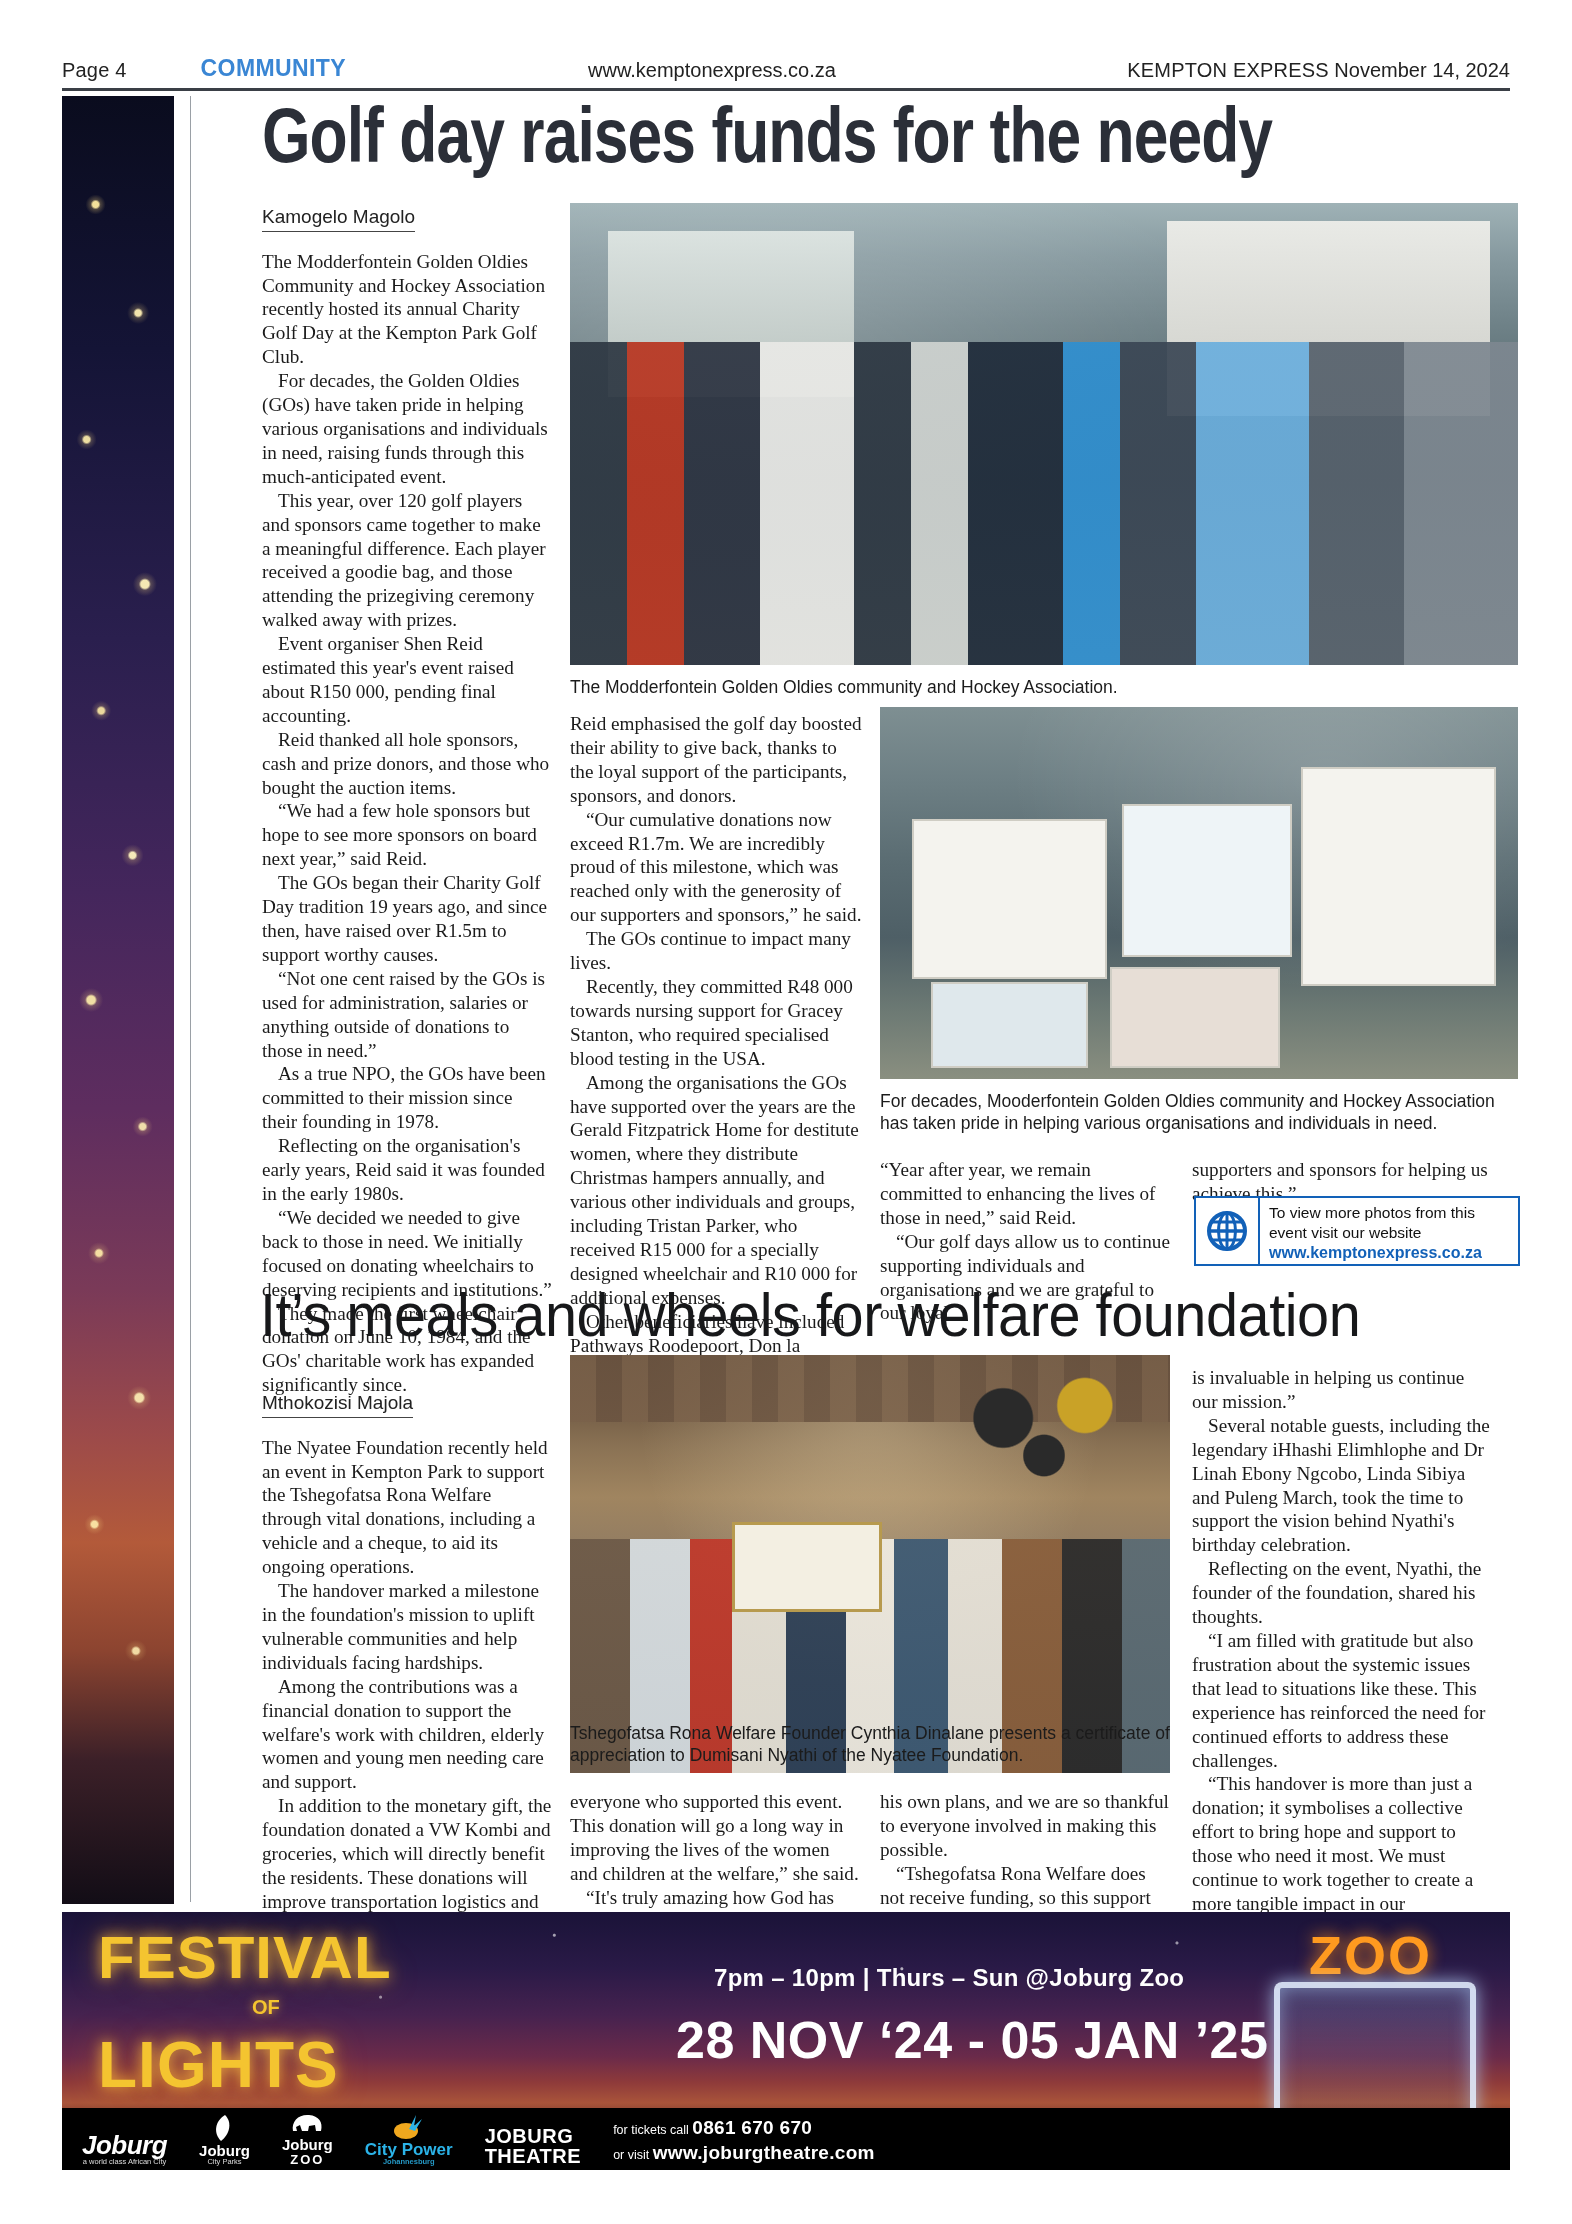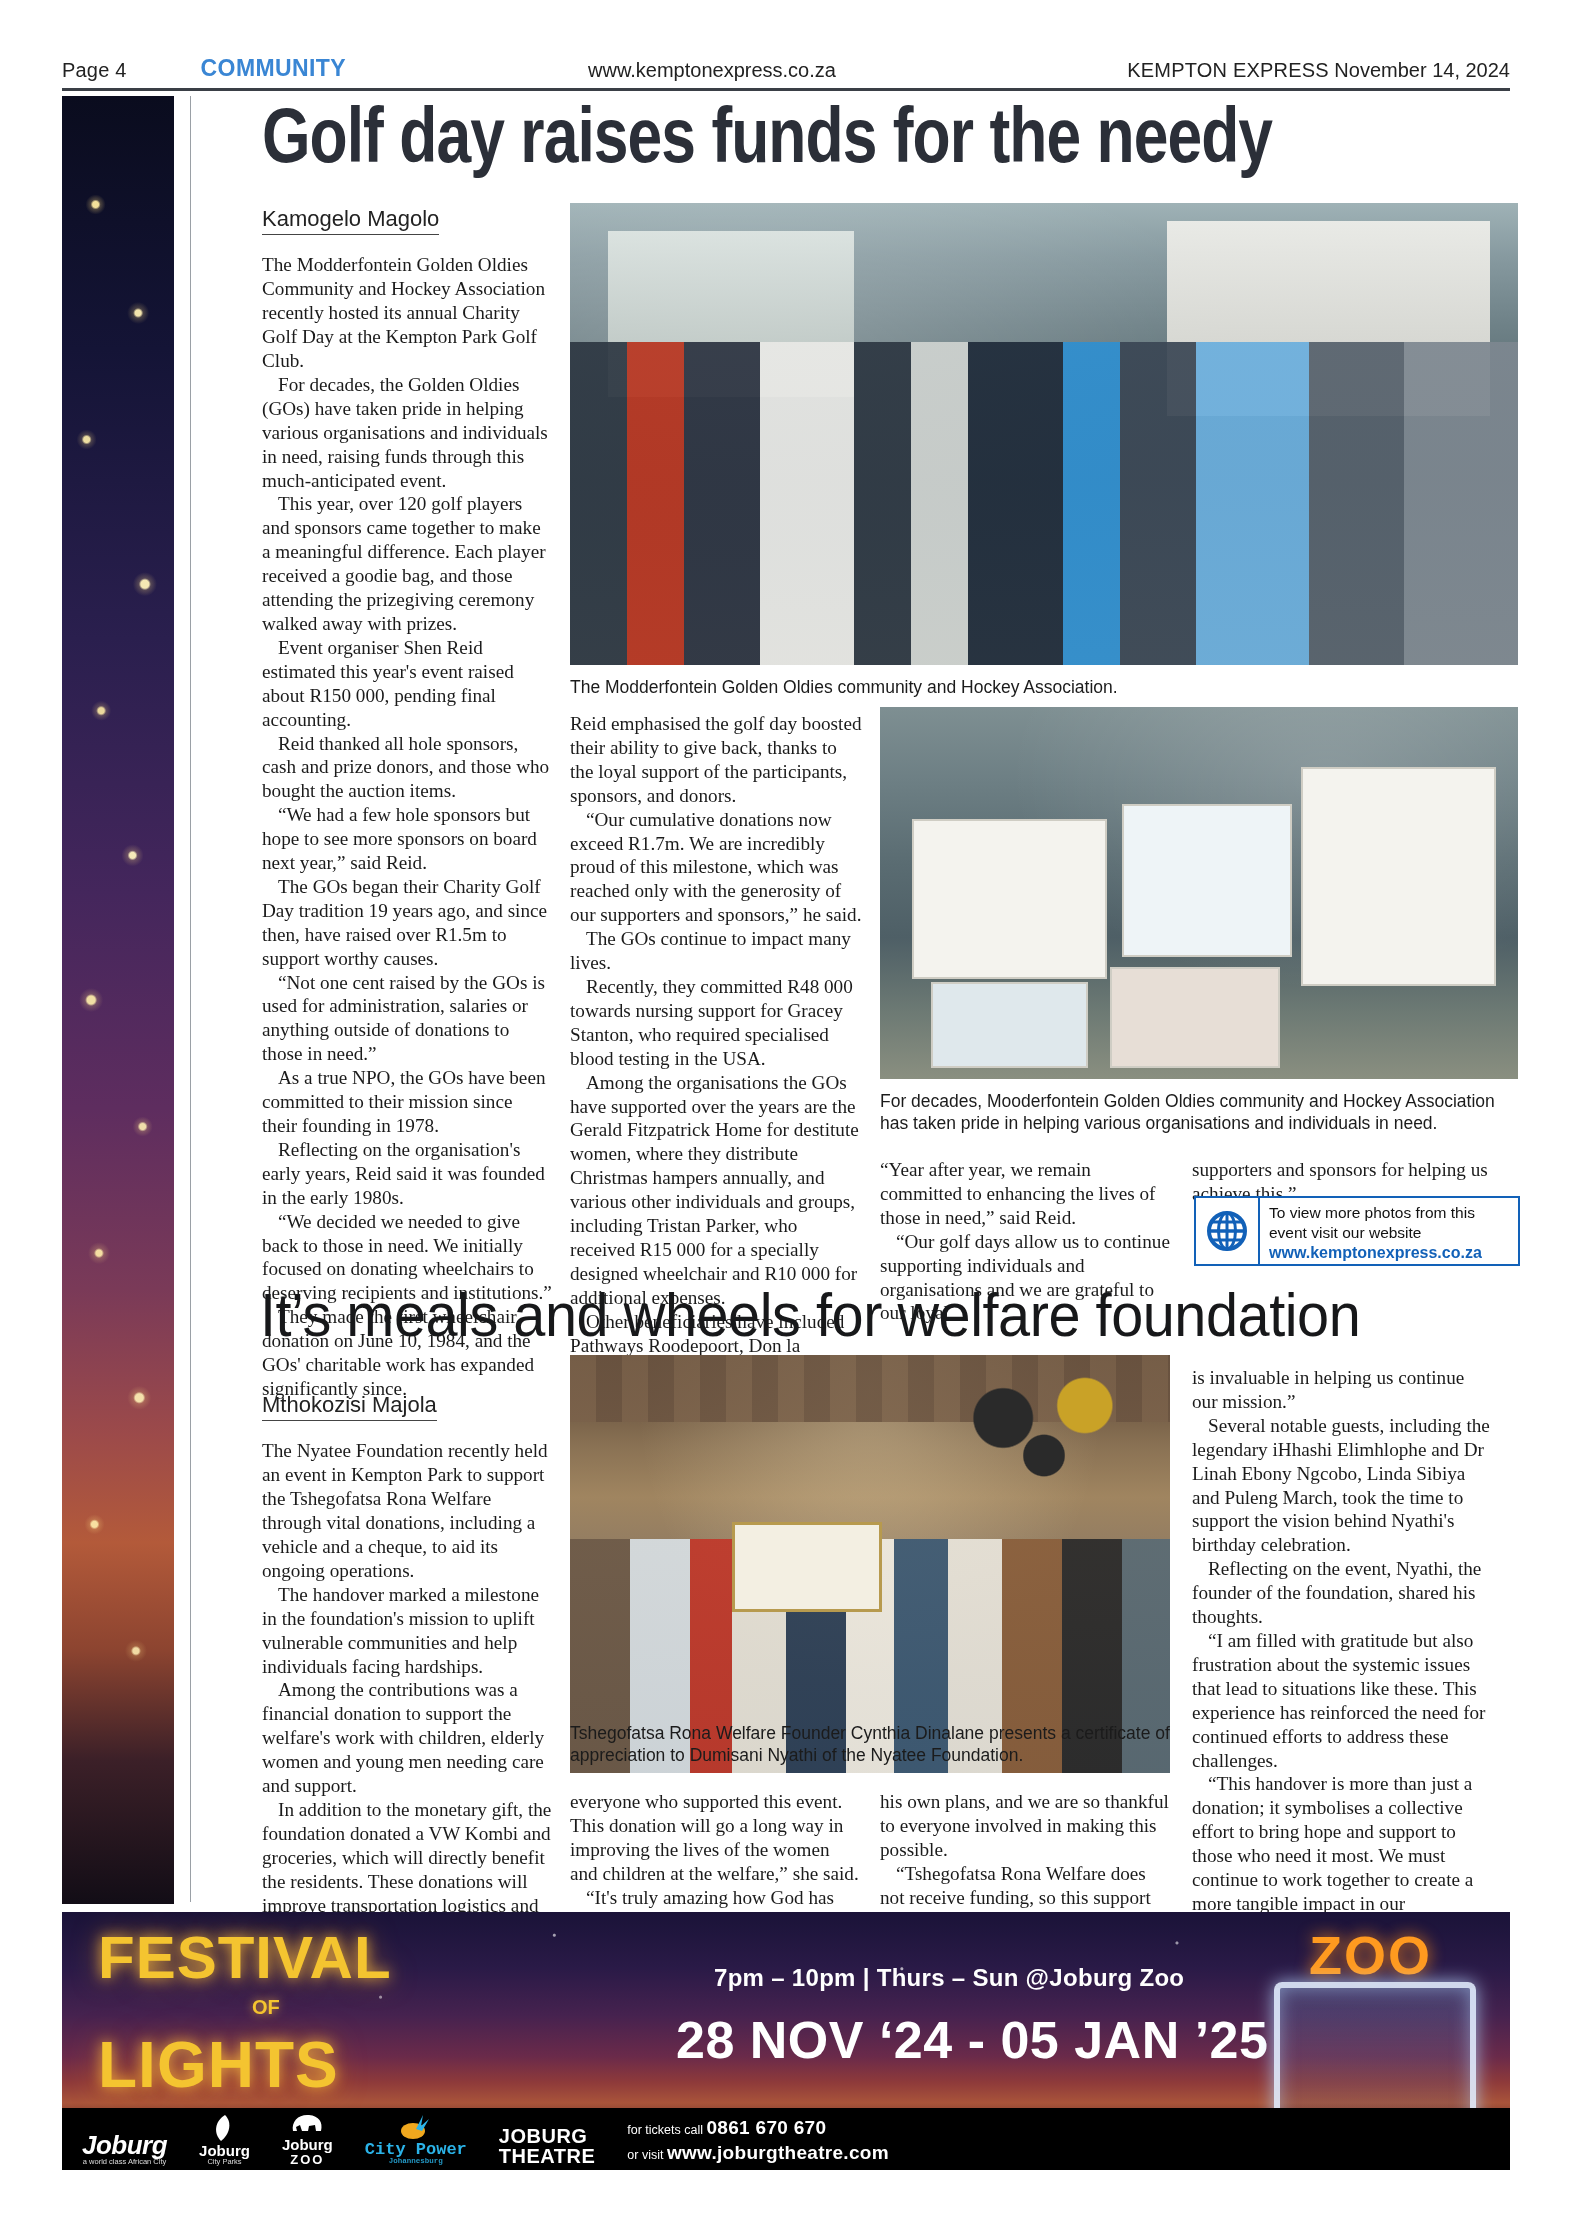--- a/index.html
+++ b/index.html
@@ -33,21 +33,21 @@
       radial-gradient(circle at 66% 86%, rgba(255,240,180,.88) 0 3px, rgba(255,220,130,.18) 5px, transparent 11px),
       linear-gradient(180deg,#0a0c1e 0%,#141436 14%,#2a1f4e 30%,#44265c 44%,#5e2d5f 56%,#7a3a58 66%,#9c4a4a 74%,#b35a3a 80%,#8c4430 86%,#3c2028 92%,#120d16 100%);
     background-repeat:no-repeat;}
 
   
   .a1-head{position:absolute;left:262px;top:100px;width:1250px;
     font-family:"Liberation Sans",sans-serif;font-weight:bold;
     font-size:78px;line-height:.92;letter-spacing:-1.2px;color:#2b2f38;
     transform:scaleX(.80);transform-origin:left center;white-space:nowrap;}
 
-  .byline{font-family:"Liberation Sans",sans-serif;font-size:22px;color:#222;
+  .byline{font-family:"Liberation Sans",sans-serif;font-size:19px;color:#222;
     border-bottom:1.5px solid #444;display:inline-block;padding-bottom:2px;}
 
   .col{position:absolute;font-size:19.2px;line-height:1.245;text-align:left;color:#1b1b1b;}
   .col p{margin:0;text-indent:16px;}
   .col p.first{text-indent:0;}
 
   .a1c1{left:262px;top:205px;width:290px;}
   .a1c1 .body{margin-top:18px;}
   .a1c2{left:570px;top:712px;width:292px;}
   .a1c3a{left:880px;top:1158px;width:292px;font-family:Liberation Serif, serif;}
@@ -163,21 +163,21 @@
     font-family:"Liberation Sans",sans-serif;color:#fff;}
   .lg{display:flex;flex-direction:column;align-items:center;line-height:1.02;}
   .lg .nm{font-size:15px;font-weight:bold;}
   .lg .nm2{font-size:13px;font-weight:bold;letter-spacing:2px;}
   .lg .sub{font-size:7.5px;opacity:.85;}
   .joburg-word{font-size:26px;font-style:italic;font-weight:bold;letter-spacing:-.5px;}
   .ad-theatre{font-family:"Liberation Sans",sans-serif;font-weight:bold;font-size:20px;
     line-height:1.0;color:#fff;letter-spacing:.5px;}
   .ad-tickets{font-family:"Liberation Sans",sans-serif;font-size:12.5px;color:#fff;line-height:1.35;}
   .ad-tickets b{font-size:19px;letter-spacing:.3px;}
-  .citypower{font-family:Liberation Mono, monospace;color:#2bb3e8;font-size:17px;font-weight:bold;}
+  .citypower{font-family:Liberation Sans, sans-serif;color:#2bb3e8;font-size:17px;font-weight:bold;}
 
   .vrule{position:absolute;background:#9aa0a6;width:1px;}
 </style>
 </head>
 <body>
 
 <div class="page">
 
   <div class="masthead">
     <span class="mh-page">Page 4</span>

